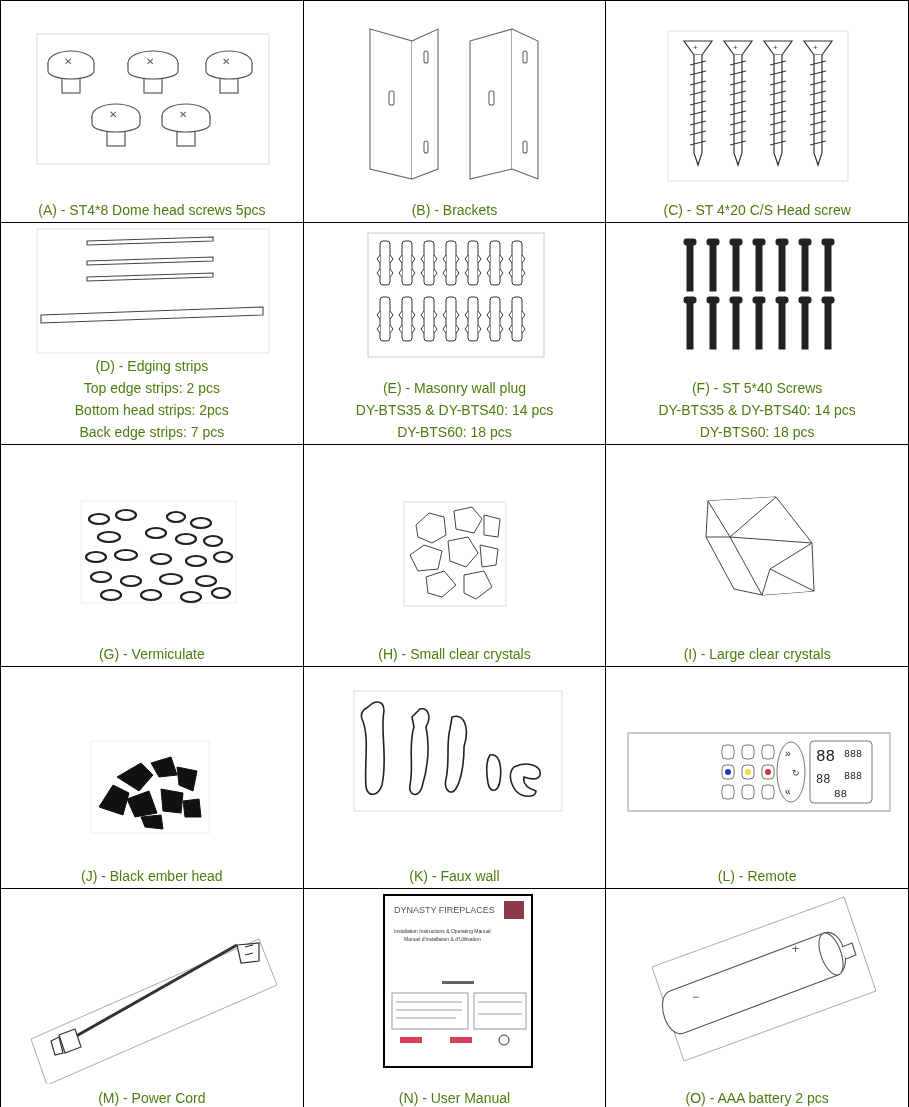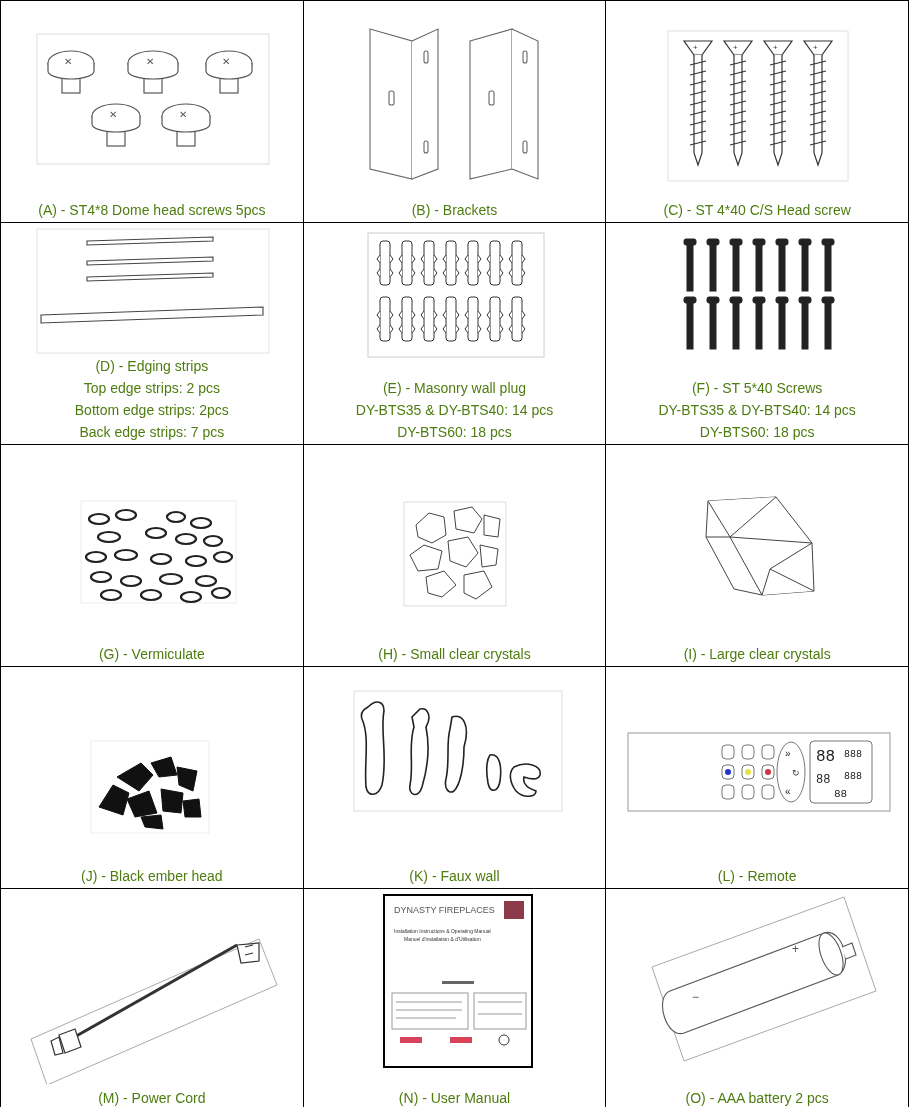--- a/index.html
+++ b/index.html
@@ -113,42 +113,42 @@
             <g transform="translate(212,40)">
                   <path d="M-14 0 H14 L4 14 H-4 Z"></path>
                   <path d="M-4 14 V112 L0 124 L4 112 V14"></path>
                   <path d="M-8 24 L8 20 M-8 34 L8 30 M-8 44 L8 40 M-8 54 L8 50 M-8 64 L8 60 M-8 74 L8 70 M-8 84 L8 80 M-8 94 L8 90 M-8 104 L8 100"></path>
                   <text x="-5" y="9" font-size="8" fill="#333" stroke="none">+</text>
                 </g>
           </g>
         </svg>
       </div>
       <div class="cap">
-            <div>(C) - ST 4*40 C/S Head screw</div>
+            <div>(C) - ST 4*20 C/S Head screw</div>
           </div>
     </td>
   </tr>
 
   <tr class="r2">
     <td>
       <div class="illus">
         <svg width="303" height="140" viewBox="0 0 303 140">
           <rect x="36" y="6" width="232" height="124" fill="#fff" stroke="#e4e4e4"></rect>
           <g fill="#fff" stroke="#444" stroke-width="1.1">
             <path d="M86 18 L212 14 L212 18 L86 22 Z"></path>
             <path d="M86 38 L212 34 L212 38 L86 42 Z"></path>
             <path d="M86 54 L212 50 L212 54 L86 58 Z"></path>
             <path d="M40 92 L262 84 L262 92 L40 100 Z"></path>
           </g>
         </svg>
       </div>
       <div class="cap">
         <div>(D) - Edging strips</div>
         <div>Top edge strips: 2 pcs</div>
-        <div>Bottom edge strips: 2pcs</div>
+        <div>Bottom head strips: 2pcs</div>
         <div>Back edge strips: 7 pcs</div>
       </div>
     </td>
     <td>
       <div class="illus">
         <svg width="302" height="140" viewBox="0 0 302 140">
           <rect x="64" y="10" width="176" height="124" fill="#fff" stroke="#ccc"></rect>
           <g fill="#fff" stroke="#333" stroke-width="1">
             <g id="plugrow1">
               <g transform="translate(76,18)">

